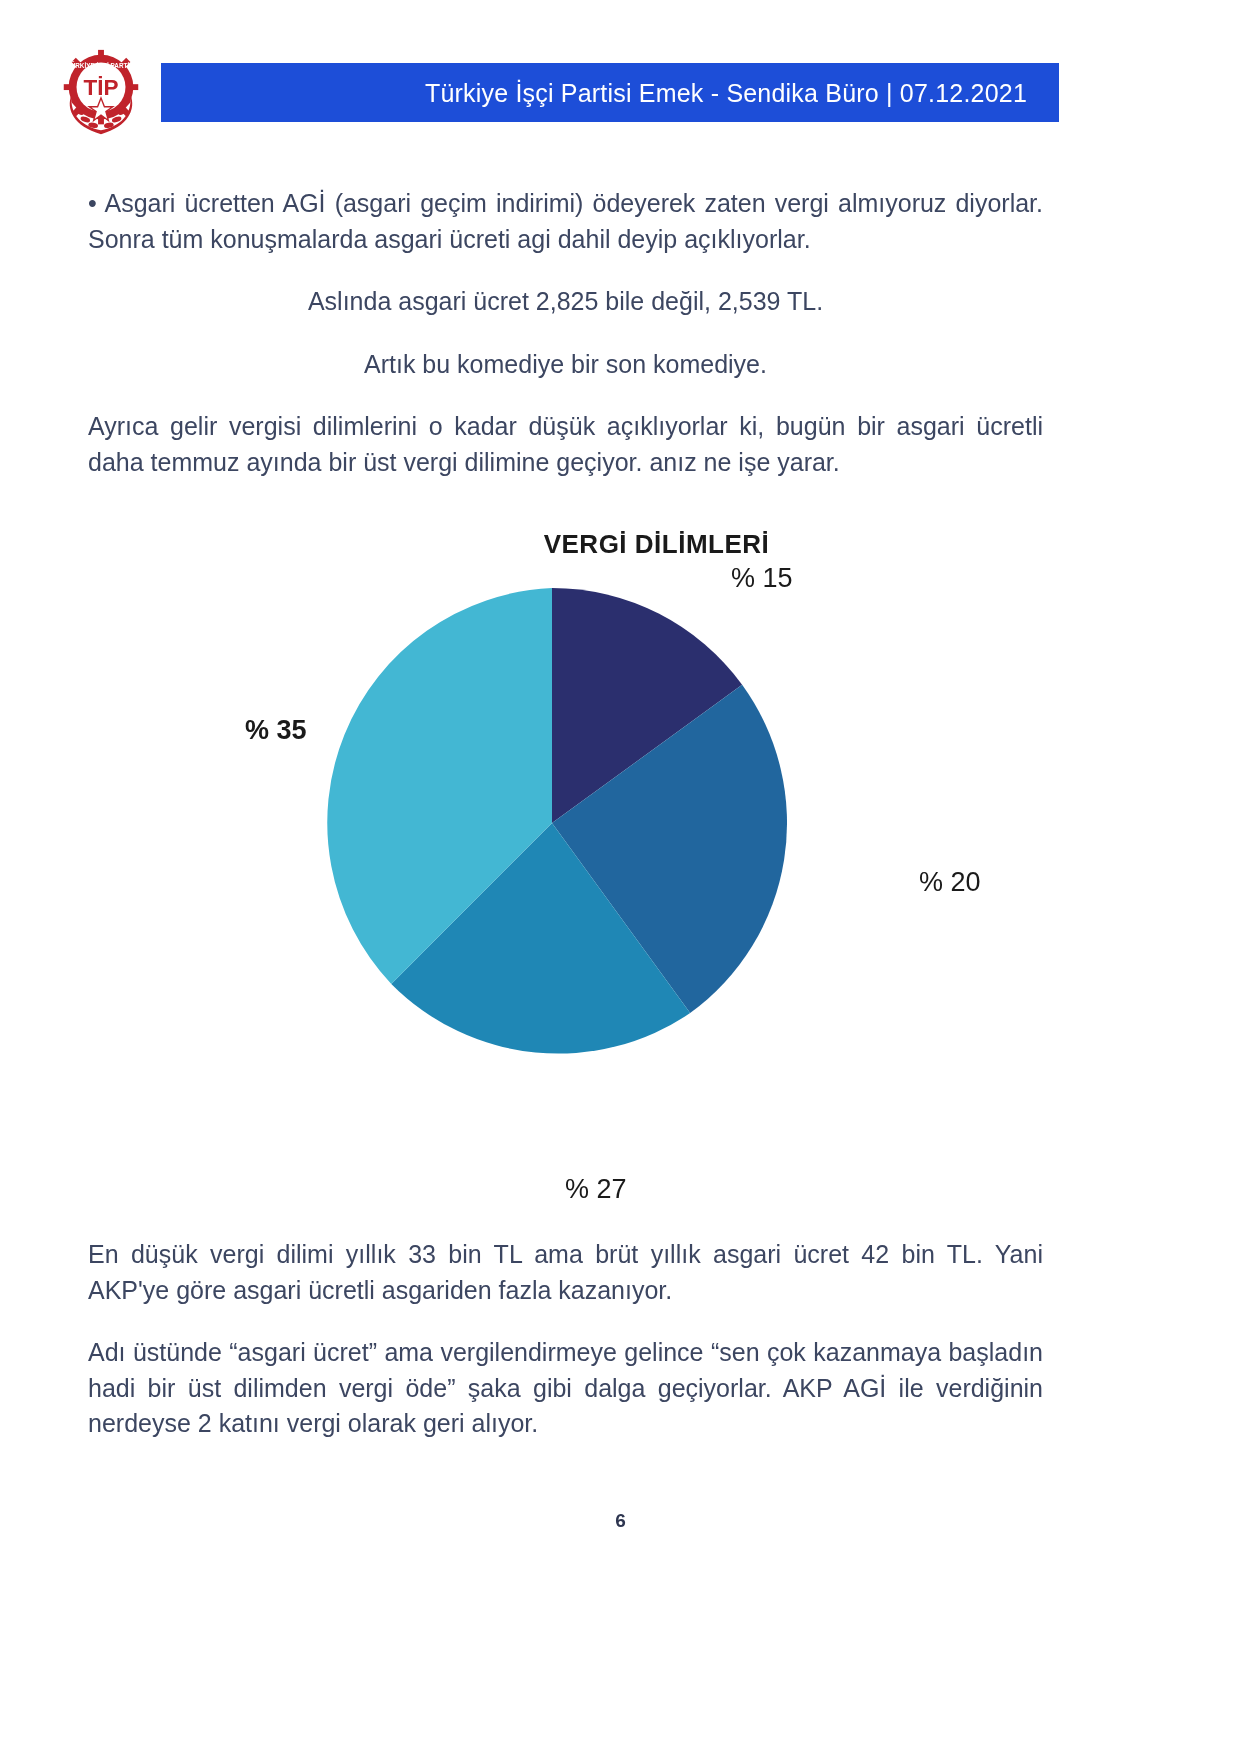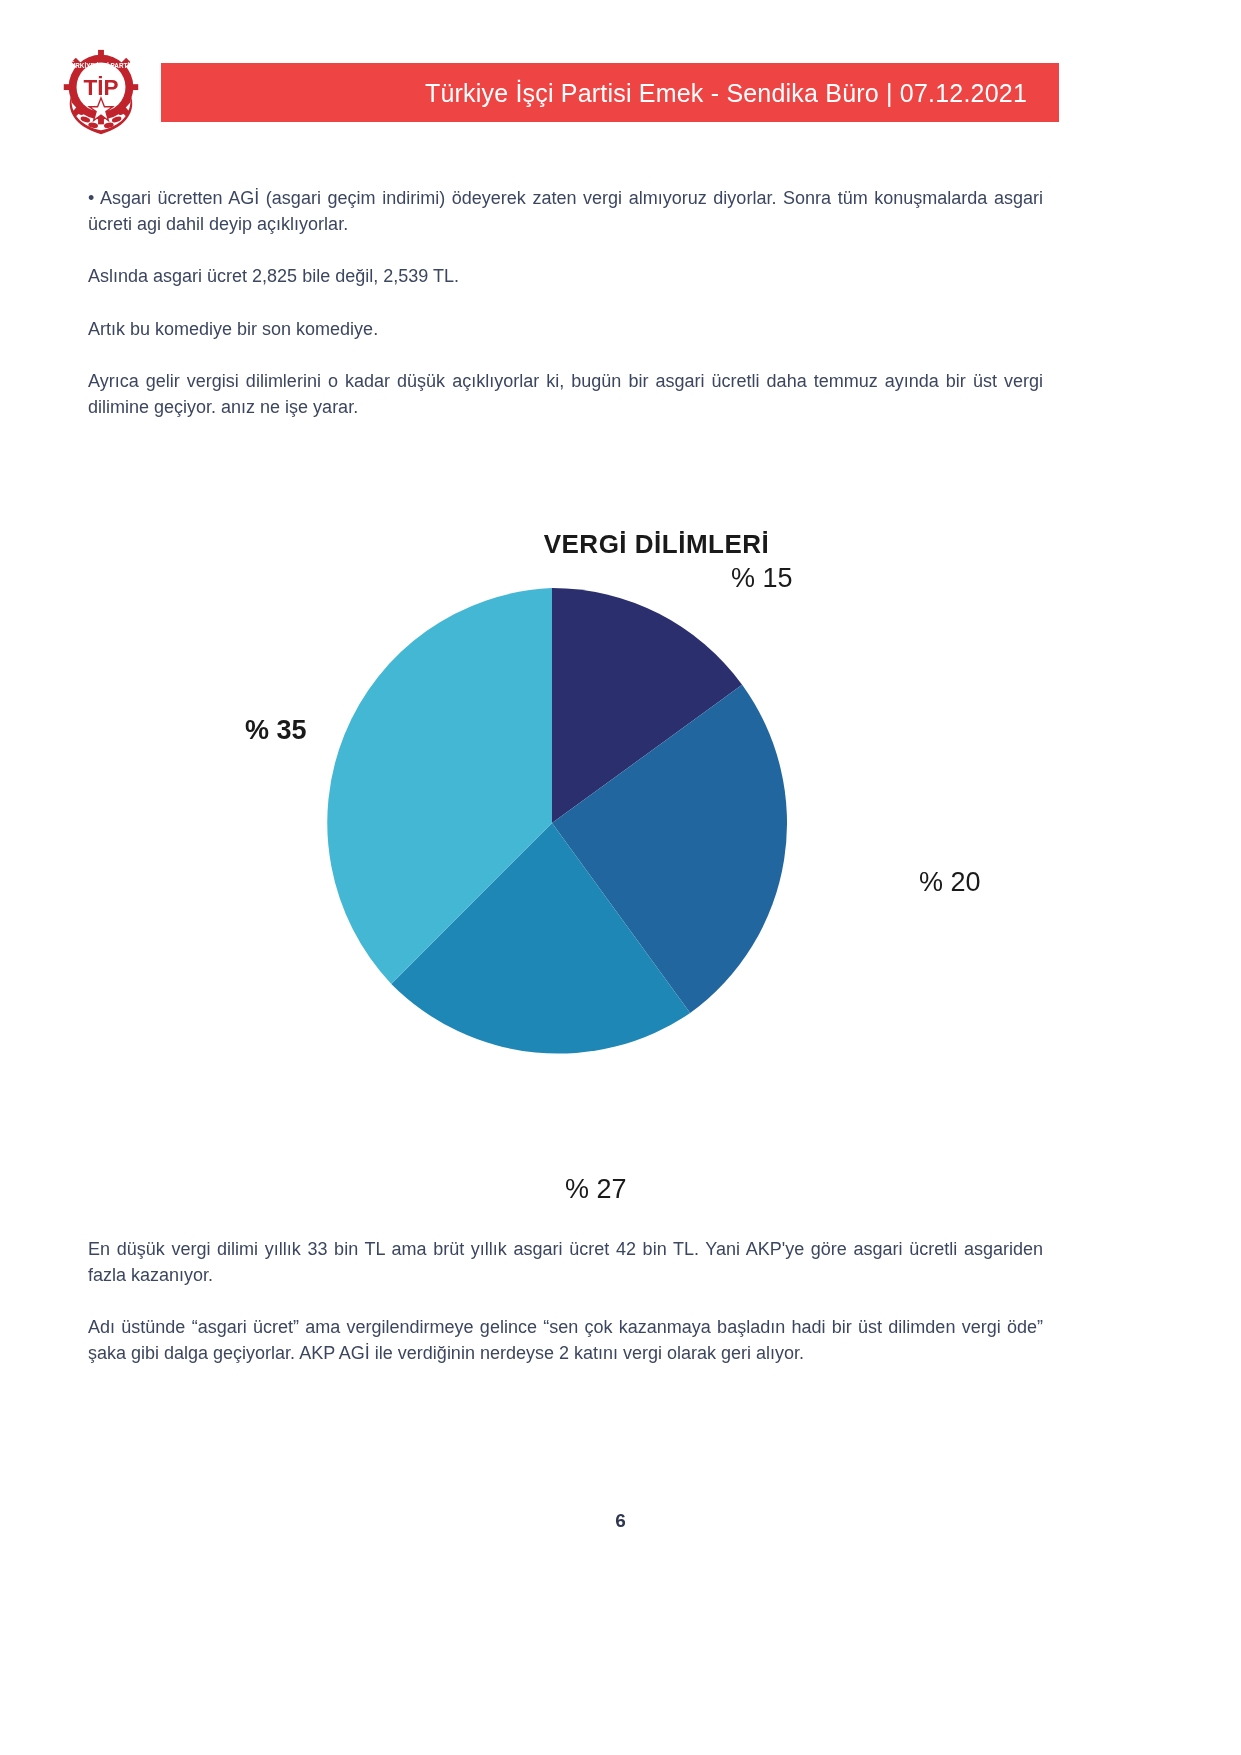--- a/index.html
+++ b/index.html
@@ -22,21 +22,21 @@
     left: 0;
     width: 1241px;
     height: 60px;
   }
   .header-bar {
     position: absolute;
     left: 161px;
     top: 0;
     width: 898px;
     height: 59px;
-    background: #ef4444;
+    background: #1d4ed8;
   }
   .header-title {
     position: absolute;
     right: 32px;
     top: 50%;
     transform: translateY(-50%);
     color: #ffffff;
     font-size: 25px;
     font-weight: 400;
     letter-spacing: 0.2px;
@@ -56,25 +56,25 @@
   
   .content {
     position: absolute;
     left: 88px;
     top: 186px;
     width: 955px;
   }
   p.para {
     margin: 0 0 27px 0;
     color: #3c4661;
-    font-size: 18px;
+    font-size: 25px;
     line-height: 1.42;
     text-align: justify;
   }
-  p.para.nojust { text-align: left; }
+  p.para.nojust { text-align: center; }
 
   
   .chart-area {
     position: absolute;
     left: 0;
     top: 515px;
     width: 1241px;
     height: 710px;
   }
   .chart-title {

